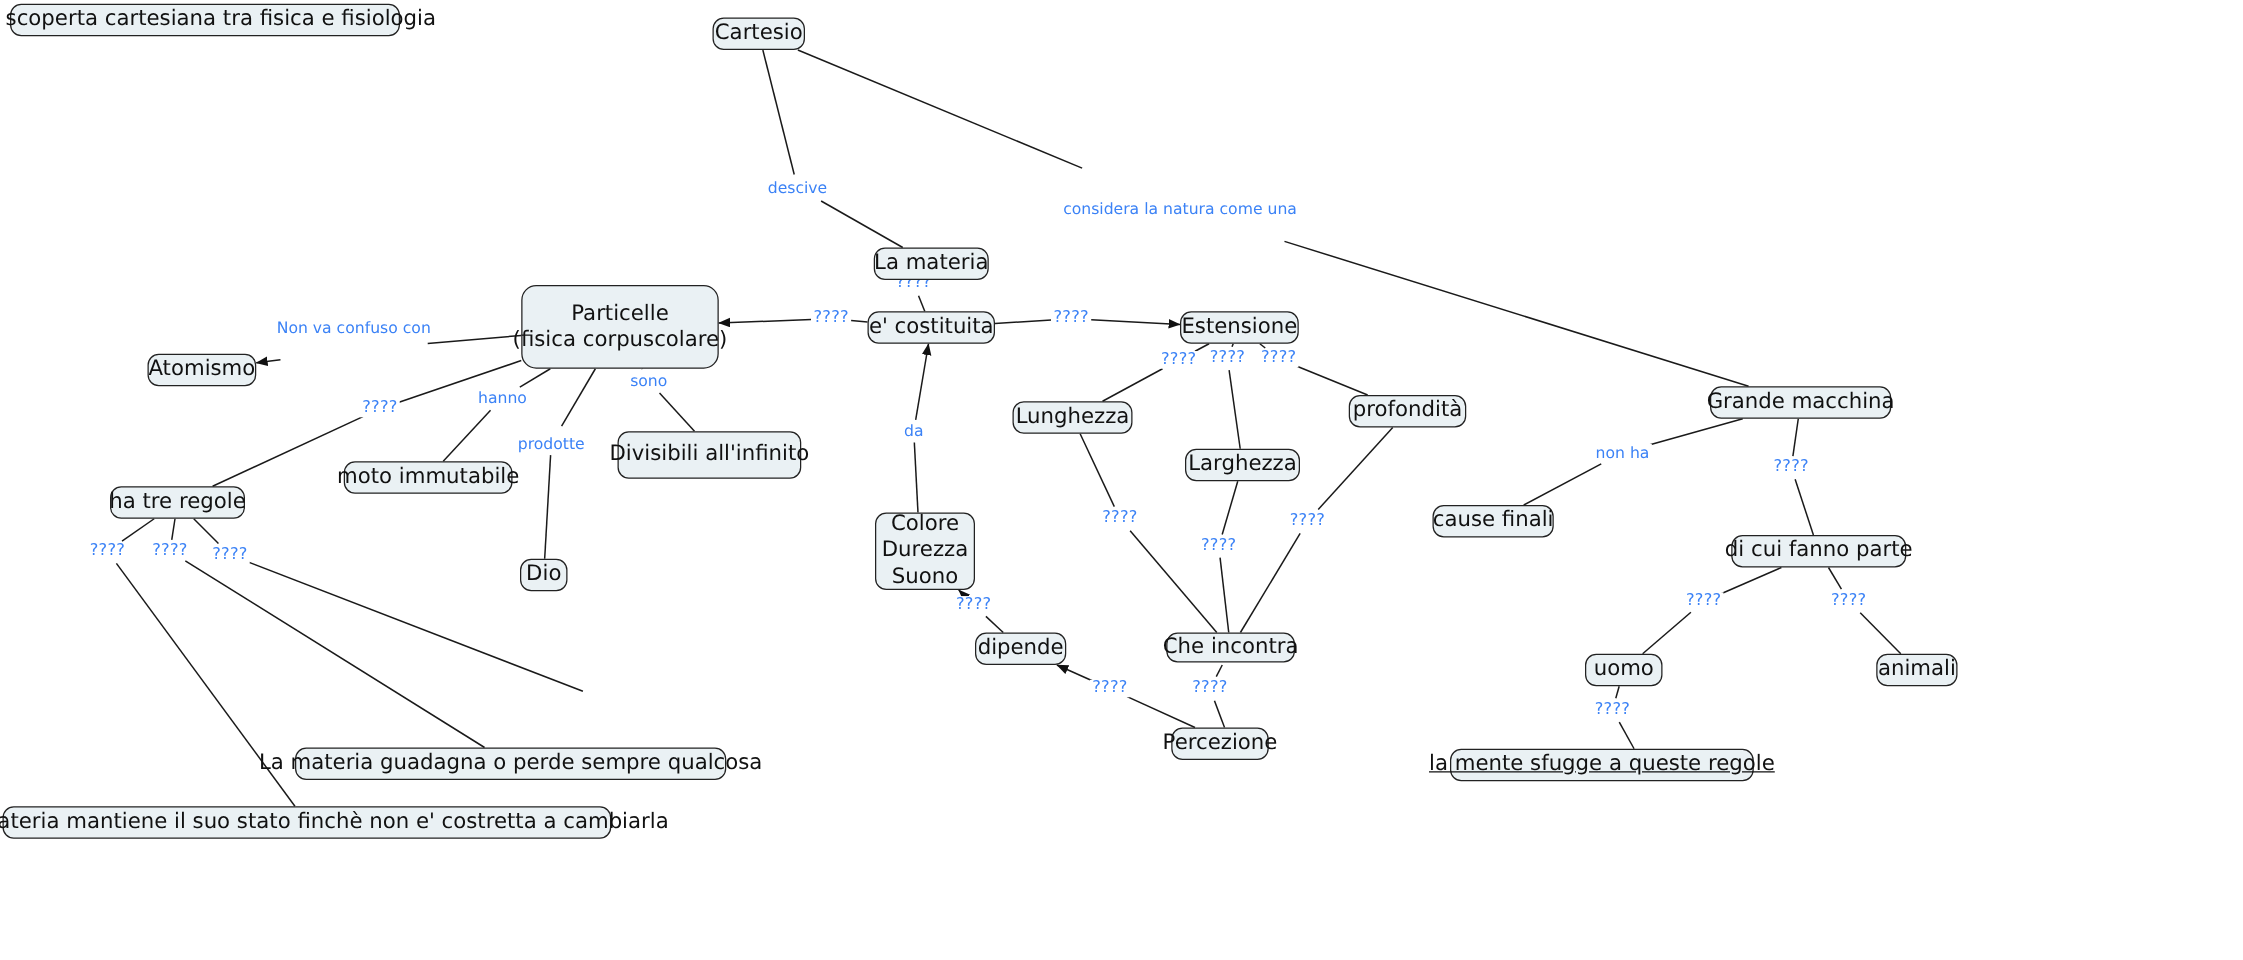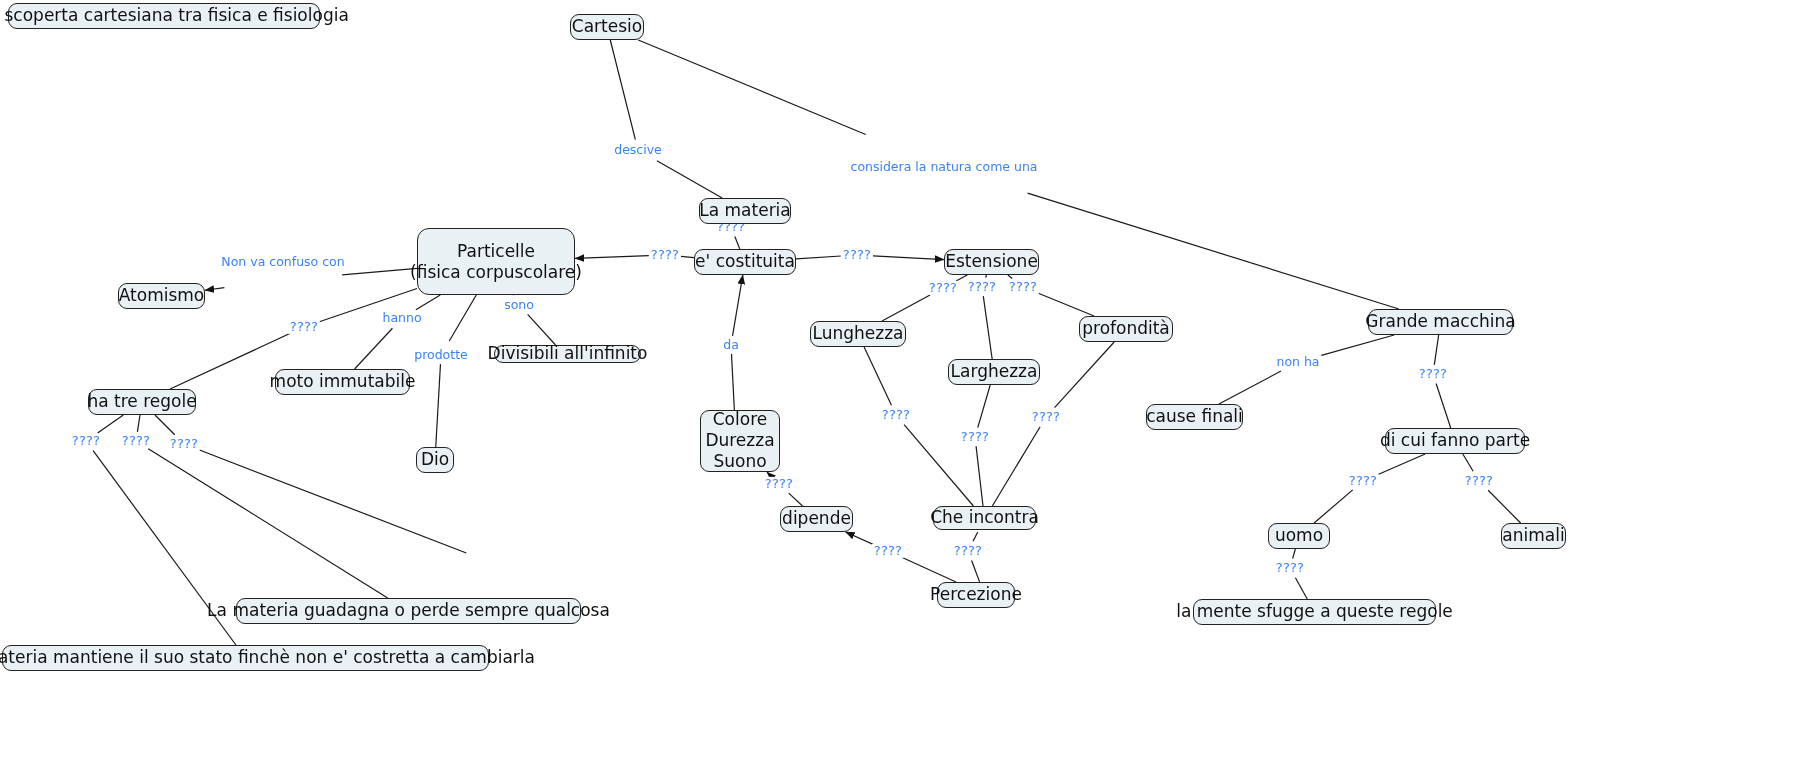--- a/index.html
+++ b/index.html
@@ -141,37 +141,37 @@
     <div class="node" style="left: 570px; top: 14px; width: 74px; height: 26px;">Cartesio</div>
     <div class="node" style="left: 699px; top: 198px; width: 92px; height: 26px;">La materia</div>
     <div class="node big" style="left: 417px; top: 228px; width: 158px; height: 67px;">Particelle
 (fisica corpuscolare)</div>
     <div class="node" style="left: 694px; top: 249px; width: 102px; height: 26px;">e' costituita</div>
     <div class="node" style="left: 944px; top: 249px; width: 95px; height: 26px;">Estensione</div>
     <div class="node" style="left: 118px; top: 283px; width: 87px; height: 26px;">Atomismo</div>
     <div class="node" style="left: 1368px; top: 309px; width: 145px; height: 26px;">Grande macchina</div>
     <div class="node" style="left: 810px; top: 321px; width: 96px; height: 26px;">Lunghezza</div>
     <div class="node" style="left: 1079px; top: 316px; width: 94px; height: 26px;">profondità</div>
-    <div class="node" style="left: 494px; top: 345px; width: 147px; height: 18px;">Divisibili all'infinito</div>
+    <div class="node" style="left: 494px; top: 345px; width: 147px; height: 38px;">Divisibili all'infinito</div>
     <div class="node" style="left: 948px; top: 359px; width: 92px; height: 26px;">Larghezza</div>
     <div class="node" style="left: 275px; top: 369px; width: 135px; height: 26px;">moto immutabile</div>
     <div class="node" style="left: 88px; top: 389px; width: 108px; height: 26px;">ha tre regole</div>
     <div class="node" style="left: 1146px; top: 404px; width: 97px; height: 26px;">cause finali</div>
     <div class="node" style="left: 1385px; top: 428px; width: 140px; height: 26px;">di cui fanno parte</div>
     <div class="node" style="left: 700px; top: 410px; width: 80px; height: 62px;">Colore
 Durezza
 Suono</div>
     <div class="node" style="left: 416px; top: 447px; width: 38px; height: 26px;">Dio</div>
     <div class="node" style="left: 780px; top: 506px; width: 73px; height: 26px;">dipende</div>
     <div class="node" style="left: 933px; top: 506px; width: 103px; height: 24px;">Che incontra</div>
     <div class="node" style="left: 1268px; top: 523px; width: 62px; height: 26px;">uomo</div>
     <div class="node" style="left: 1501px; top: 523px; width: 65px; height: 26px;">animali</div>
     <div class="node" style="left: 937px; top: 582px; width: 78px; height: 26px;">Percezione</div>
     <div class="node" style="left: 236px; top: 598px; width: 345px; height: 26px;">La materia guadagna o perde sempre qualcosa</div>
-    <div class="node" style="left: 1193px; top: 599px; width: 243px; height: 26px;">la mente sfugge a queste regole</div>
+    <div class="node" style="left: 1160px; top: 599px; width: 243px; height: 26px; text-decoration: underline;">la mente sfugge a queste regole</div>
     <div class="node" style="left: 2px; top: 645px; width: 487px; height: 26px;">La materia mantiene il suo stato finchè non e' costretta a cambiarla</div>
     <div class="edge-label" style="left: 638px; top: 150px; transform: translate(-50%, -50%);">descive</div>
     <div class="edge-label" style="left: 944px; top: 167px; transform: translate(-50%, -50%);">considera la natura come una</div>
     <div class="edge-label q" style="left: 731px; top: 227px; transform: translate(-50%, -50%);">????</div>
     <div class="edge-label q" style="left: 665px; top: 255px; transform: translate(-50%, -50%);">????</div>
     <div class="edge-label q" style="left: 857px; top: 255px; transform: translate(-50%, -50%);">????</div>
     <div class="edge-label" style="left: 731px; top: 345px; transform: translate(-50%, -50%);">da</div>
     <div class="edge-label" style="left: 283px; top: 262px; transform: translate(-50%, -50%); text-align: center;">Non va confuso con</div>
     <div class="edge-label q" style="left: 304px; top: 327px; transform: translate(-50%, -50%);">????</div>
     <div class="edge-label" style="left: 402px; top: 318px; transform: translate(-50%, -50%);">hanno</div>

